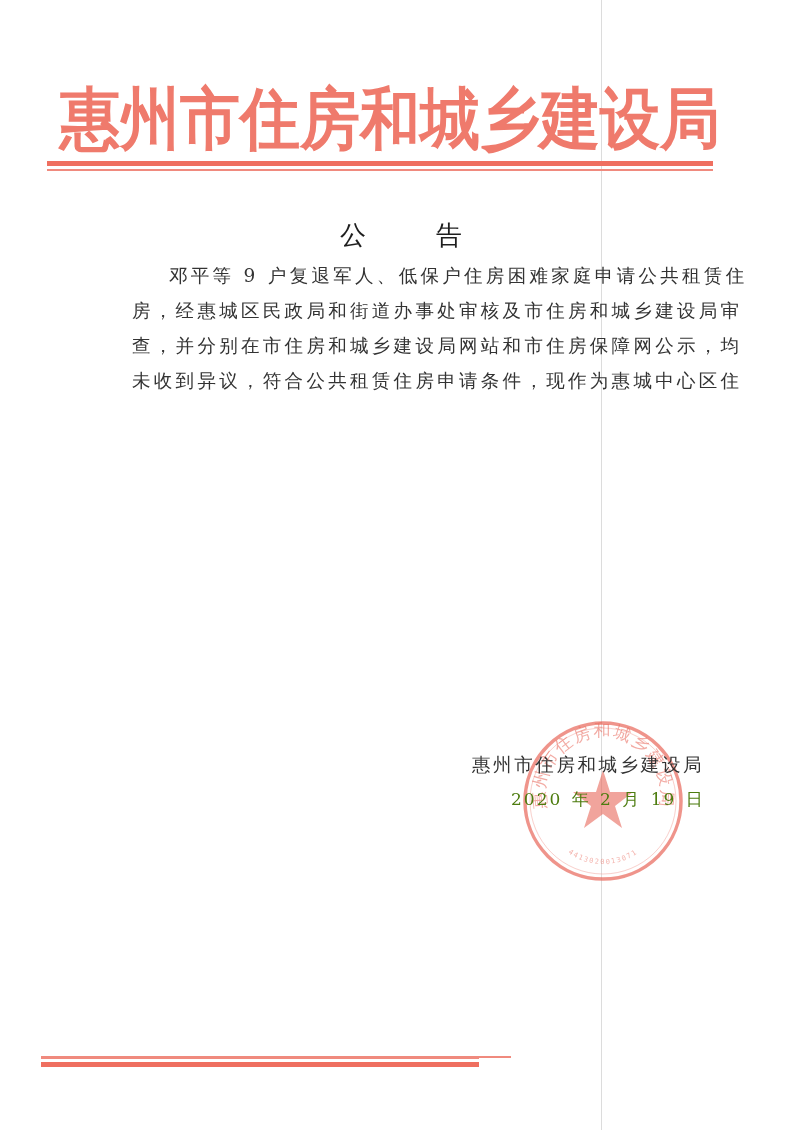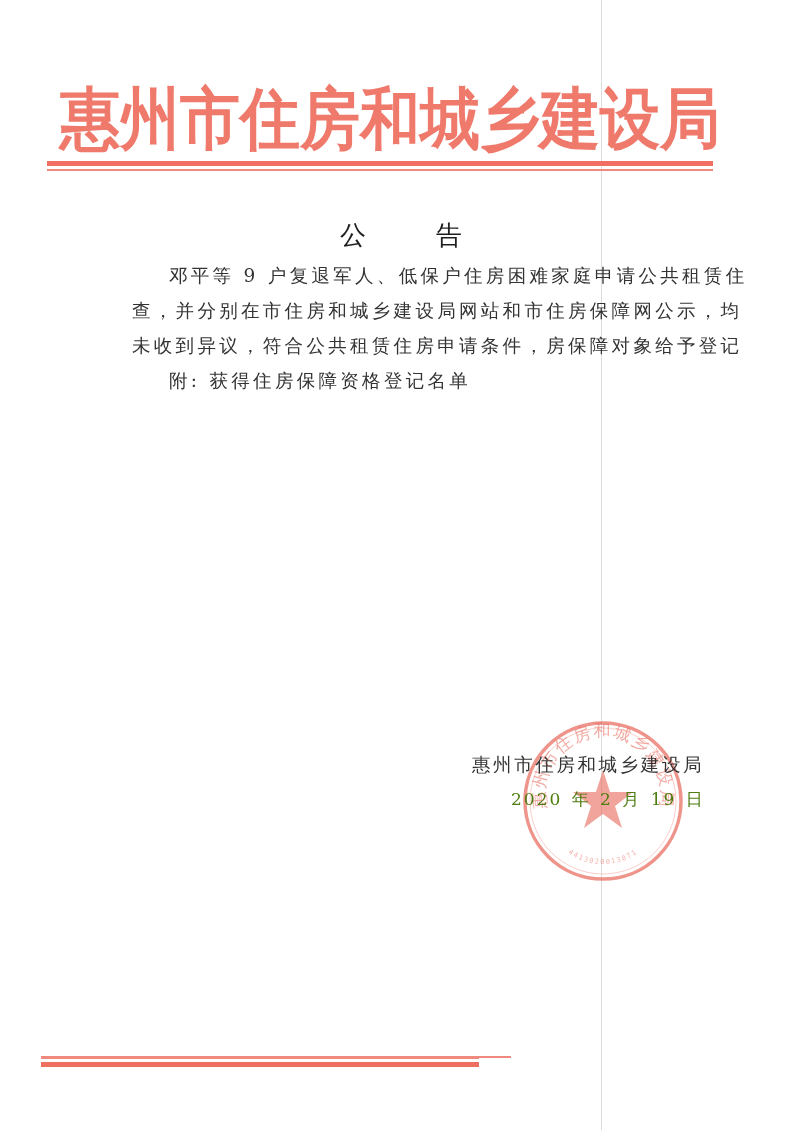--- a/index.html
+++ b/index.html
@@ -125,23 +125,23 @@
   <span>局</span>
 </div>
 
 <div class="rule-thick" style="left:47px; top:161px; width:666px; height:5px;"></div>
 <div class="rule-thin" style="left:47px; top:169px; width:666px; height:2px;"></div>
 
 <div class="title">公　告</div>
 
 <div class="body-text">
   <span class="line indent">邓平等 9 户复退军人、低保户住房困难家庭申请公共租赁住</span>
+  <span class="line">房，经惠城区民政局和街道办事处审核及市住房和城乡建设局审</span>
   <span class="line">查，并分别在市住房和城乡建设局网站和市住房保障网公示，均</span>
-  <span class="line">未收到异议，符合公共租赁住房申请条件，房保障对象给予登记</span>
-  <span class="line indent">附: 获得住房保障资格登记名单</span>
+  <span class="line">未收到异议，符合公共租赁住房申请条件，现作为惠城中心区住</span>
 </div>
 
 <svg class="stamp" viewBox="0 0 166 166" xmlns="http://www.w3.org/2000/svg">
   <defs>
     <path id="sealArc" d="M 30 100 A 58 58 0 1 1 136 100" fill="none"></path>
     <path id="sealArcBottom" d="M 40 128 A 60 60 0 0 0 126 128" fill="none"></path>
   </defs>
   <circle cx="83" cy="83" r="78" fill="none" stroke="#e8675a" stroke-width="3.5" opacity="0.7"></circle>
   <circle cx="83" cy="83" r="73" fill="none" stroke="#f1a097" stroke-width="1" opacity="0.5"></circle>
   <text font-family="DejaVu Serif, serif" font-size="17" fill="#e8675a" opacity="0.55" letter-spacing="2">

